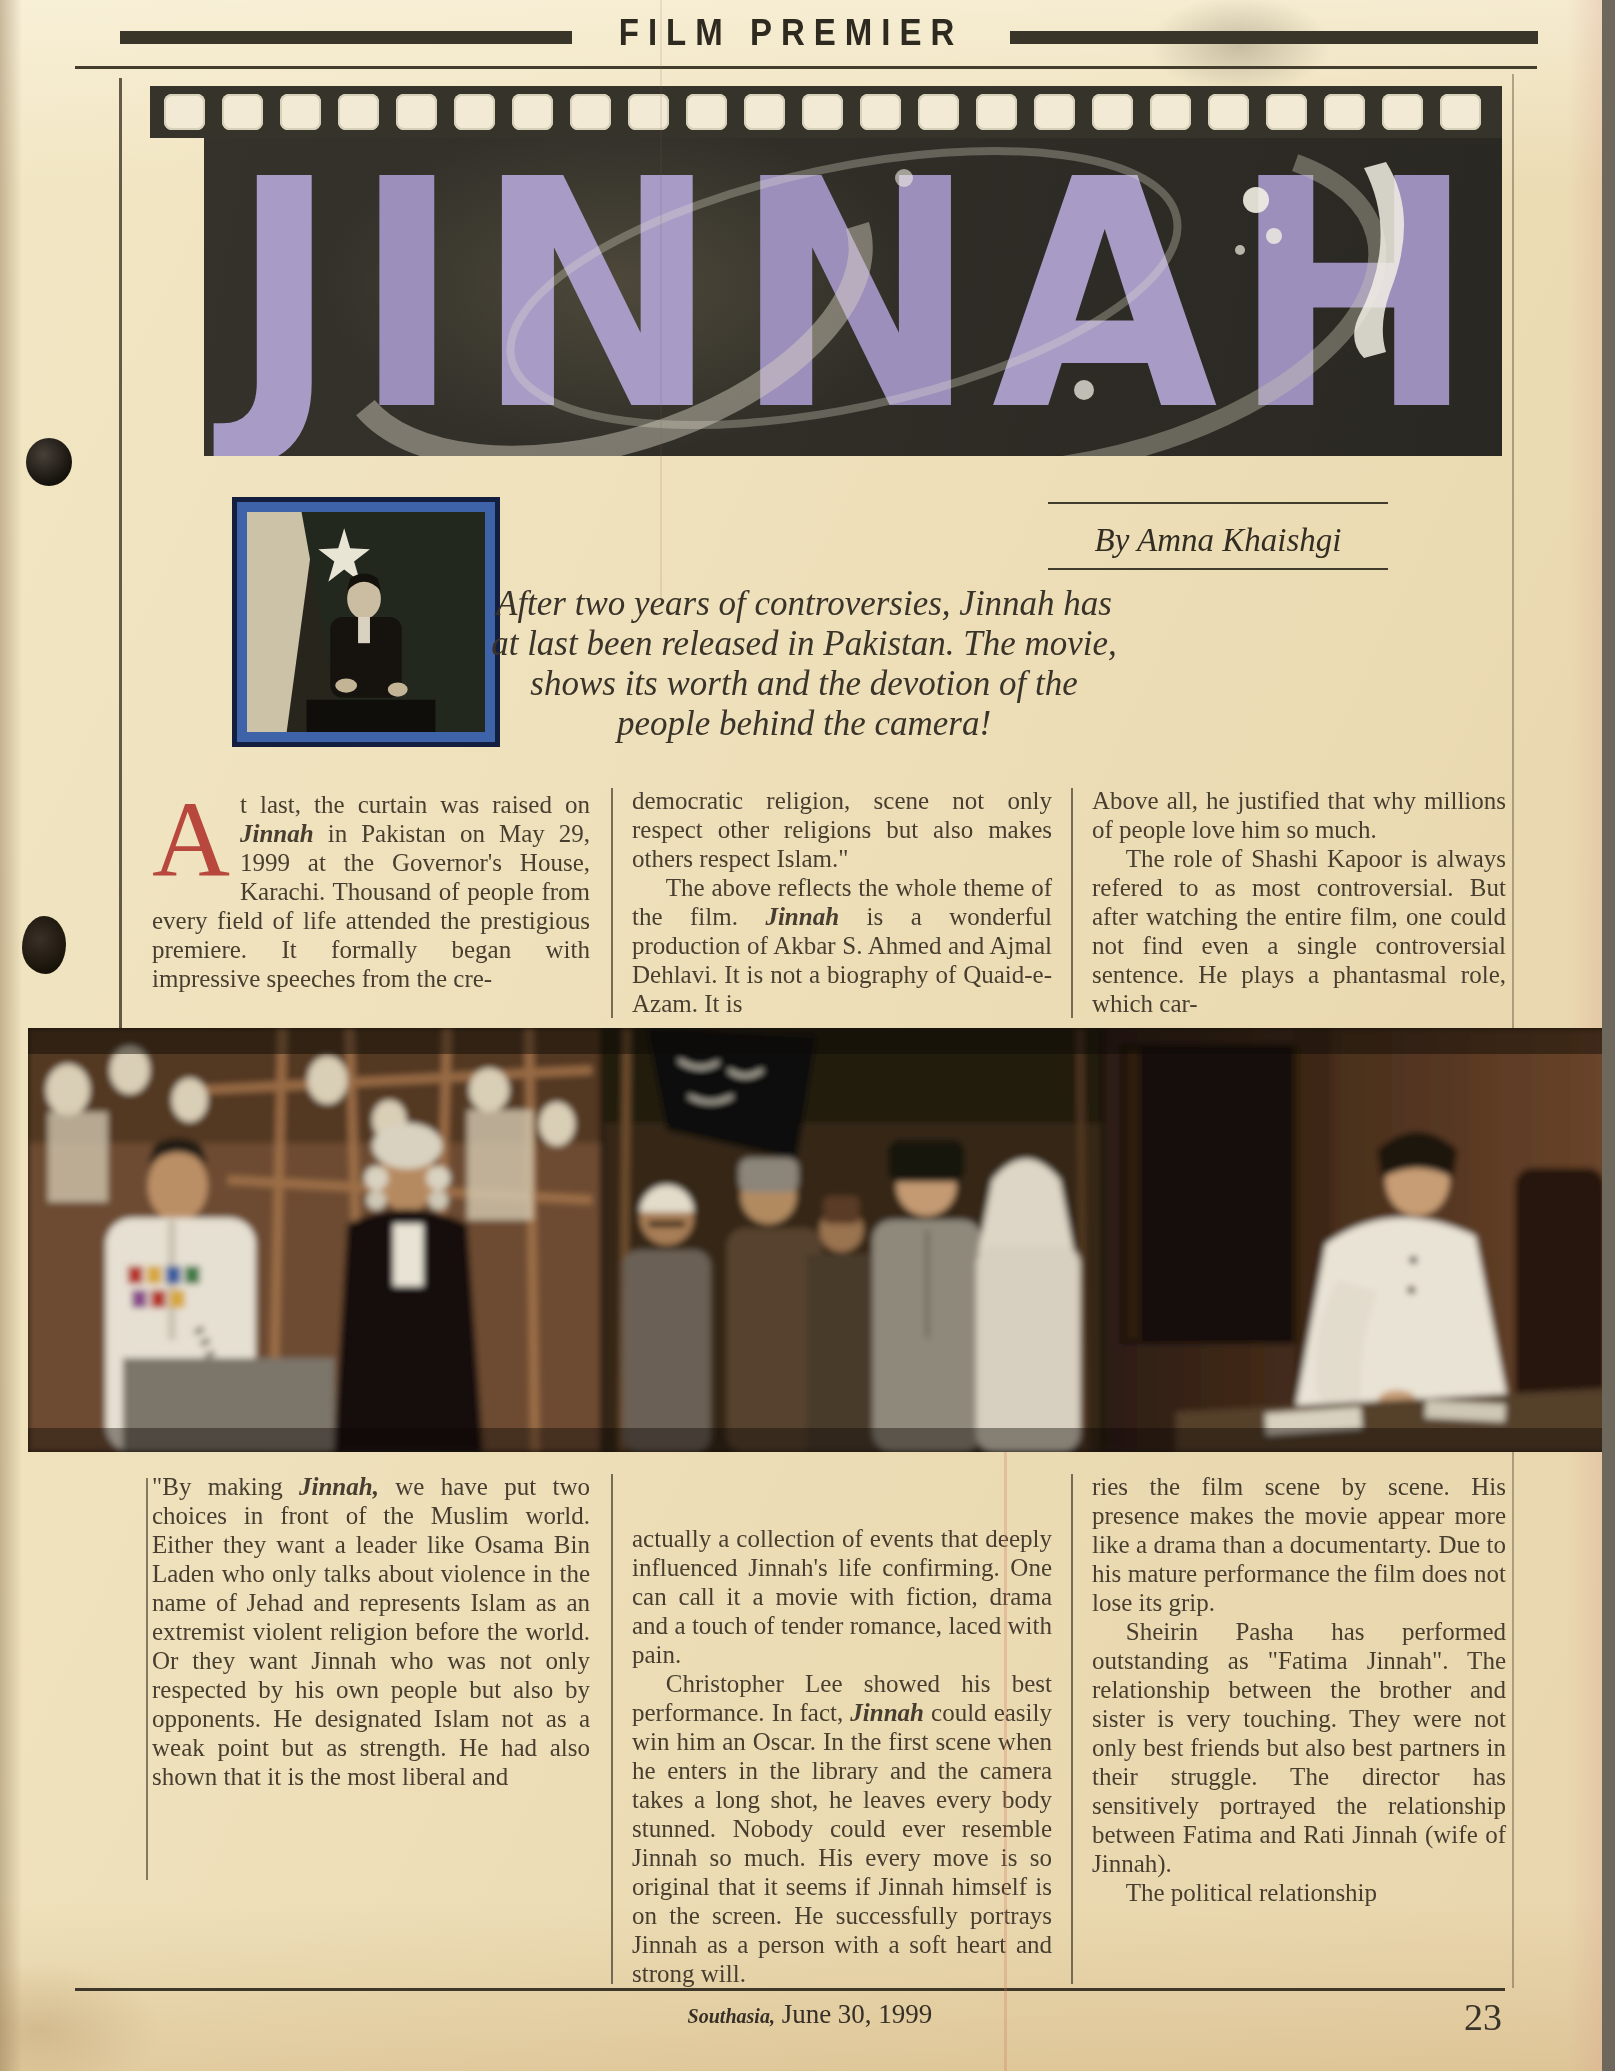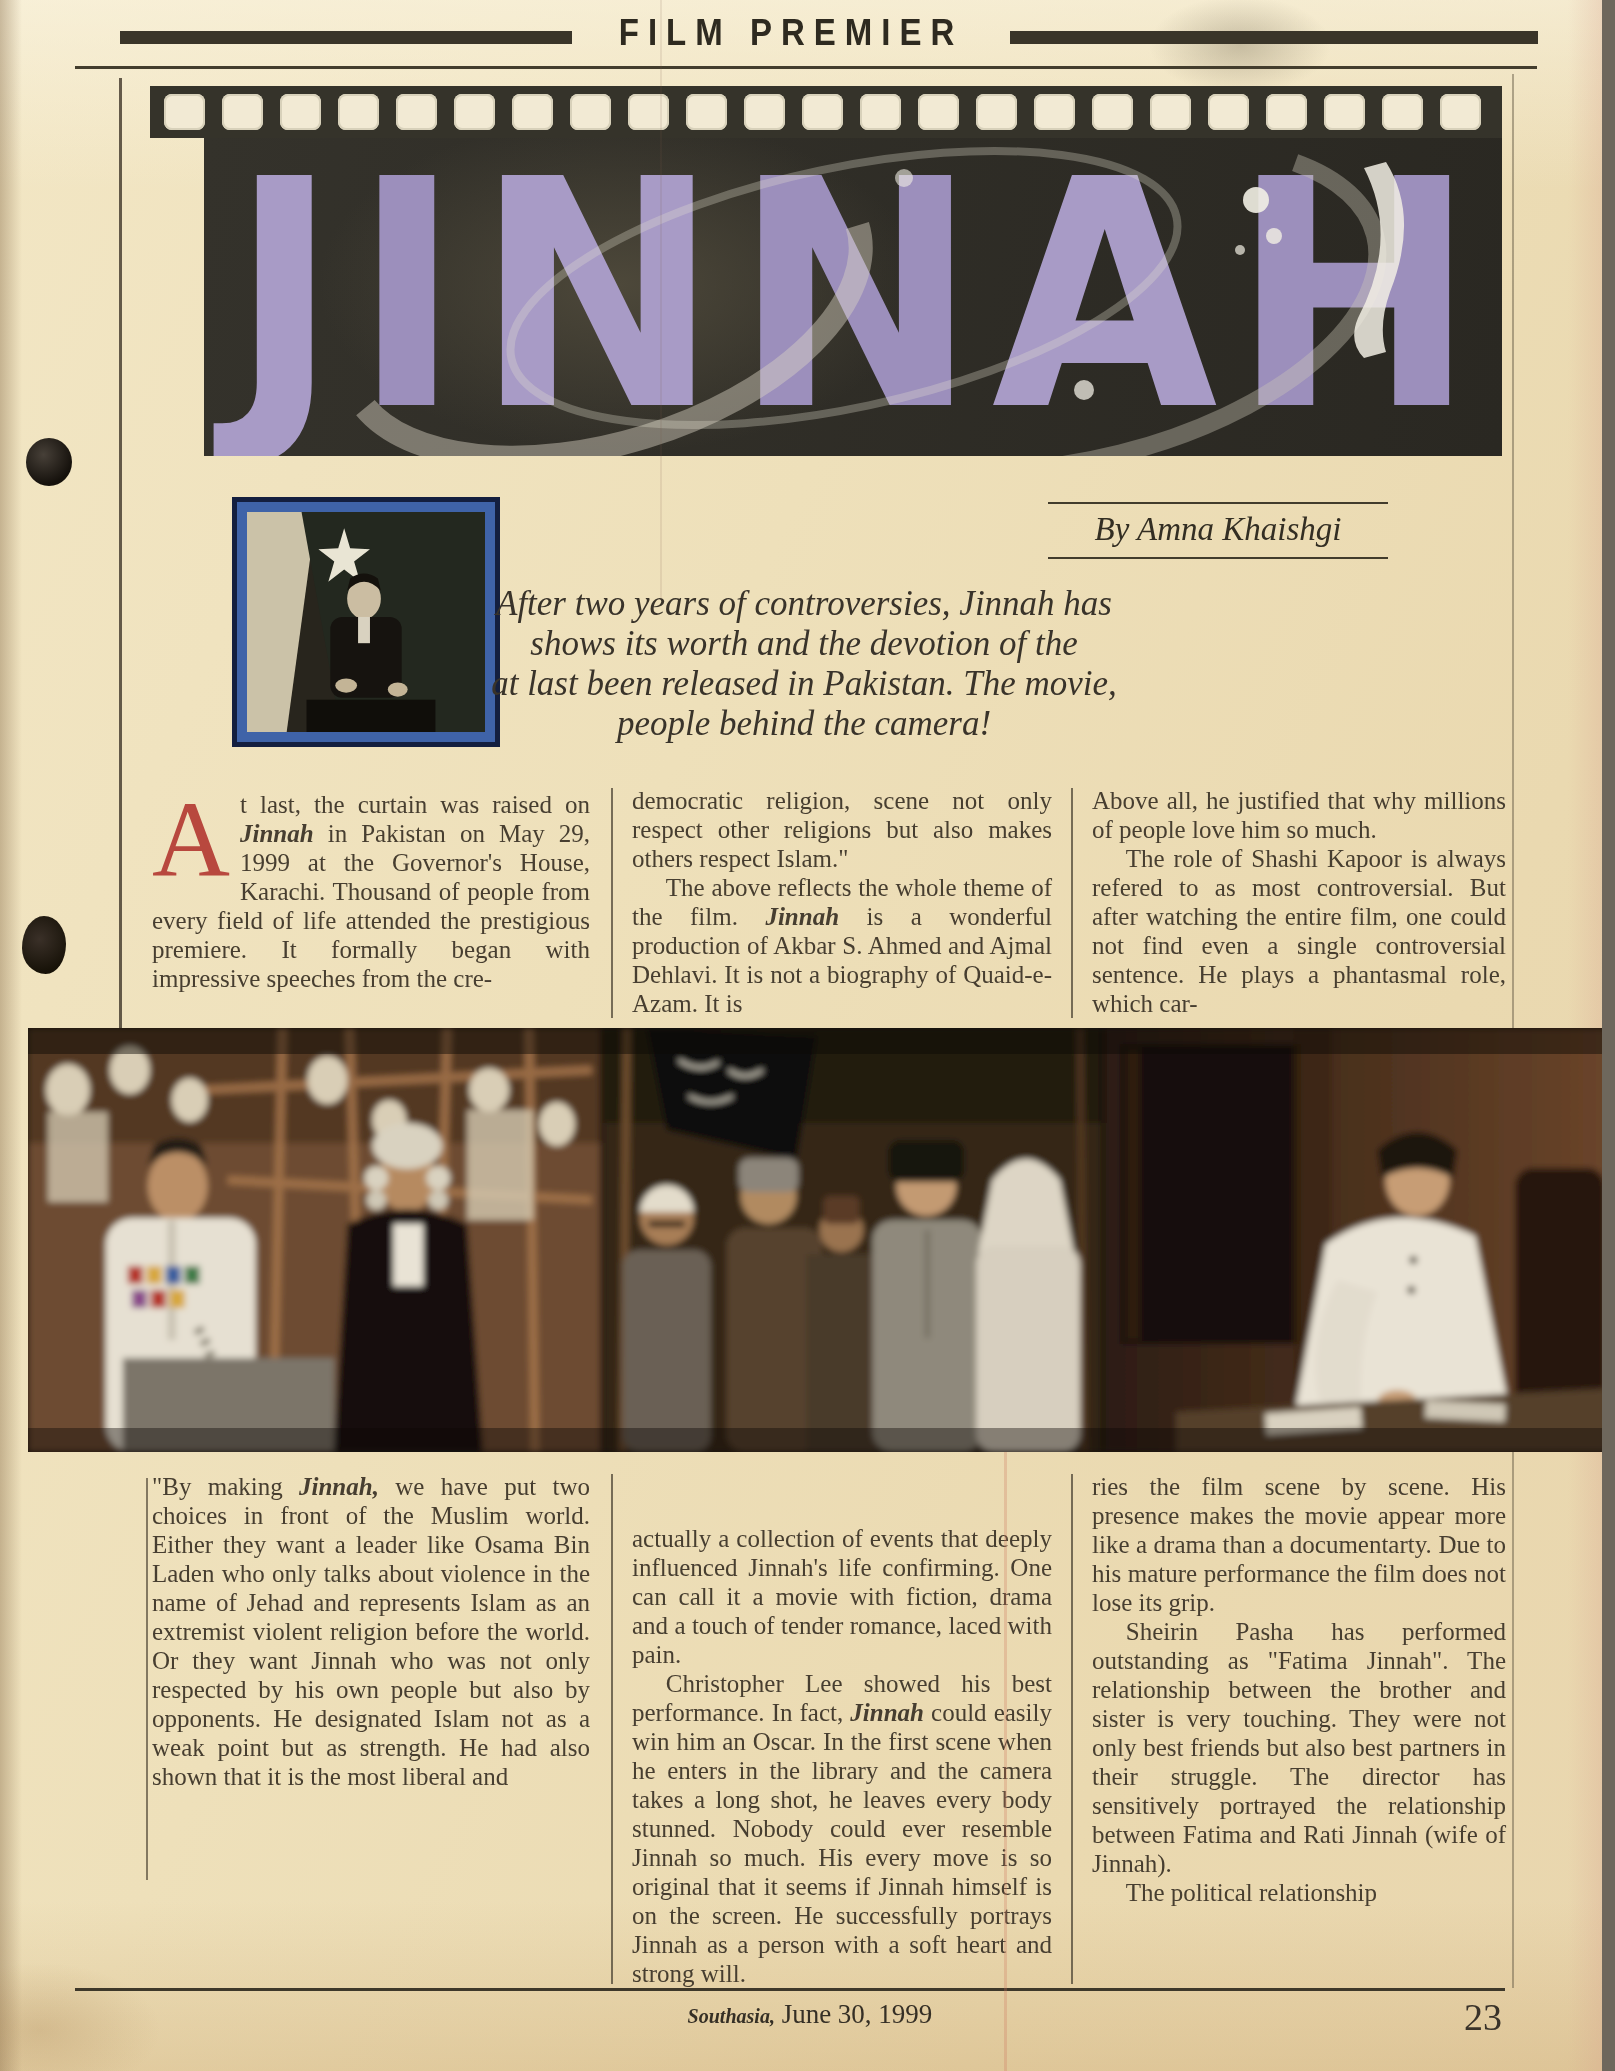--- a/index.html
+++ b/index.html
@@ -55,21 +55,21 @@
   
   #portrait { left:232px; top:497px; width:268px; height:250px; background:#141f3f;
     padding:5px; box-sizing:border-box; }
   #portrait-inner { width:100%; height:100%; border:10px solid #3f63a8; box-sizing:border-box;
     background:#27241c; }
   #portrait-inner svg { display:block; width:100%; height:100%; }
 
   
   #byline { left:1048px; top:502px; width:340px; text-align:center; }
   .byline-rule { height:2px; background:#423c2c; }
-  #byline-text { font-style:italic; font-size:33px; padding:7px 0 9px; color:#332e23; }
+  #byline-text { font-style:italic; font-size:33px; padding:18px 0 9px; color:#332e23; }
   #standfirst { left:436px; top:584px; width:736px; text-align:center; font-style:italic;
     font-size:35px; line-height:40px; color:#39332a; }
 
   
   .col { position:absolute; font-size:25px; line-height:29px; text-align:justify; color:#473e30; }
   .col p { margin:0; }
   .col p + p { text-indent:1.35em; }
   b.film-title { font-style:italic; font-weight:700; }
   .dropcap { float:left; font-size:108px; line-height:84px; padding:8px 10px 0 0; color:#b8483e; }
   #col1-top { left:152px; top:790px; width:438px; }
@@ -183,22 +183,22 @@
   </div>
 
   <div class="abs" id="byline">
     <div class="byline-rule"></div>
     <div id="byline-text">By Amna Khaishgi</div>
     <div class="byline-rule"></div>
   </div>
 
   <div class="abs" id="standfirst">
       <div>After two years of controversies, Jinnah has</div>
+      <div>at last been released in Pakistan. The movie,</div>
       <div>shows its worth and the devotion of the</div>
-      <div>at last been released in Pakistan. The movie,</div>
       <div>people behind the camera!</div>
     </div>
 
   <div class="col" id="col1-top">
     <span class="dropcap">A</span>
     <div>
         <p><span>t last, the curtain was raised on </span><b class="film-title">Jinnah</b><span> in Pakistan on May 29, 1999 at the Governor's House, Karachi. Thousand of people from every field of life attended the prestigious premiere. It formally began with impressive speeches from the cre-</span></p>
       </div>
   </div>
   <div class="vdiv" id="vd1t"></div>

